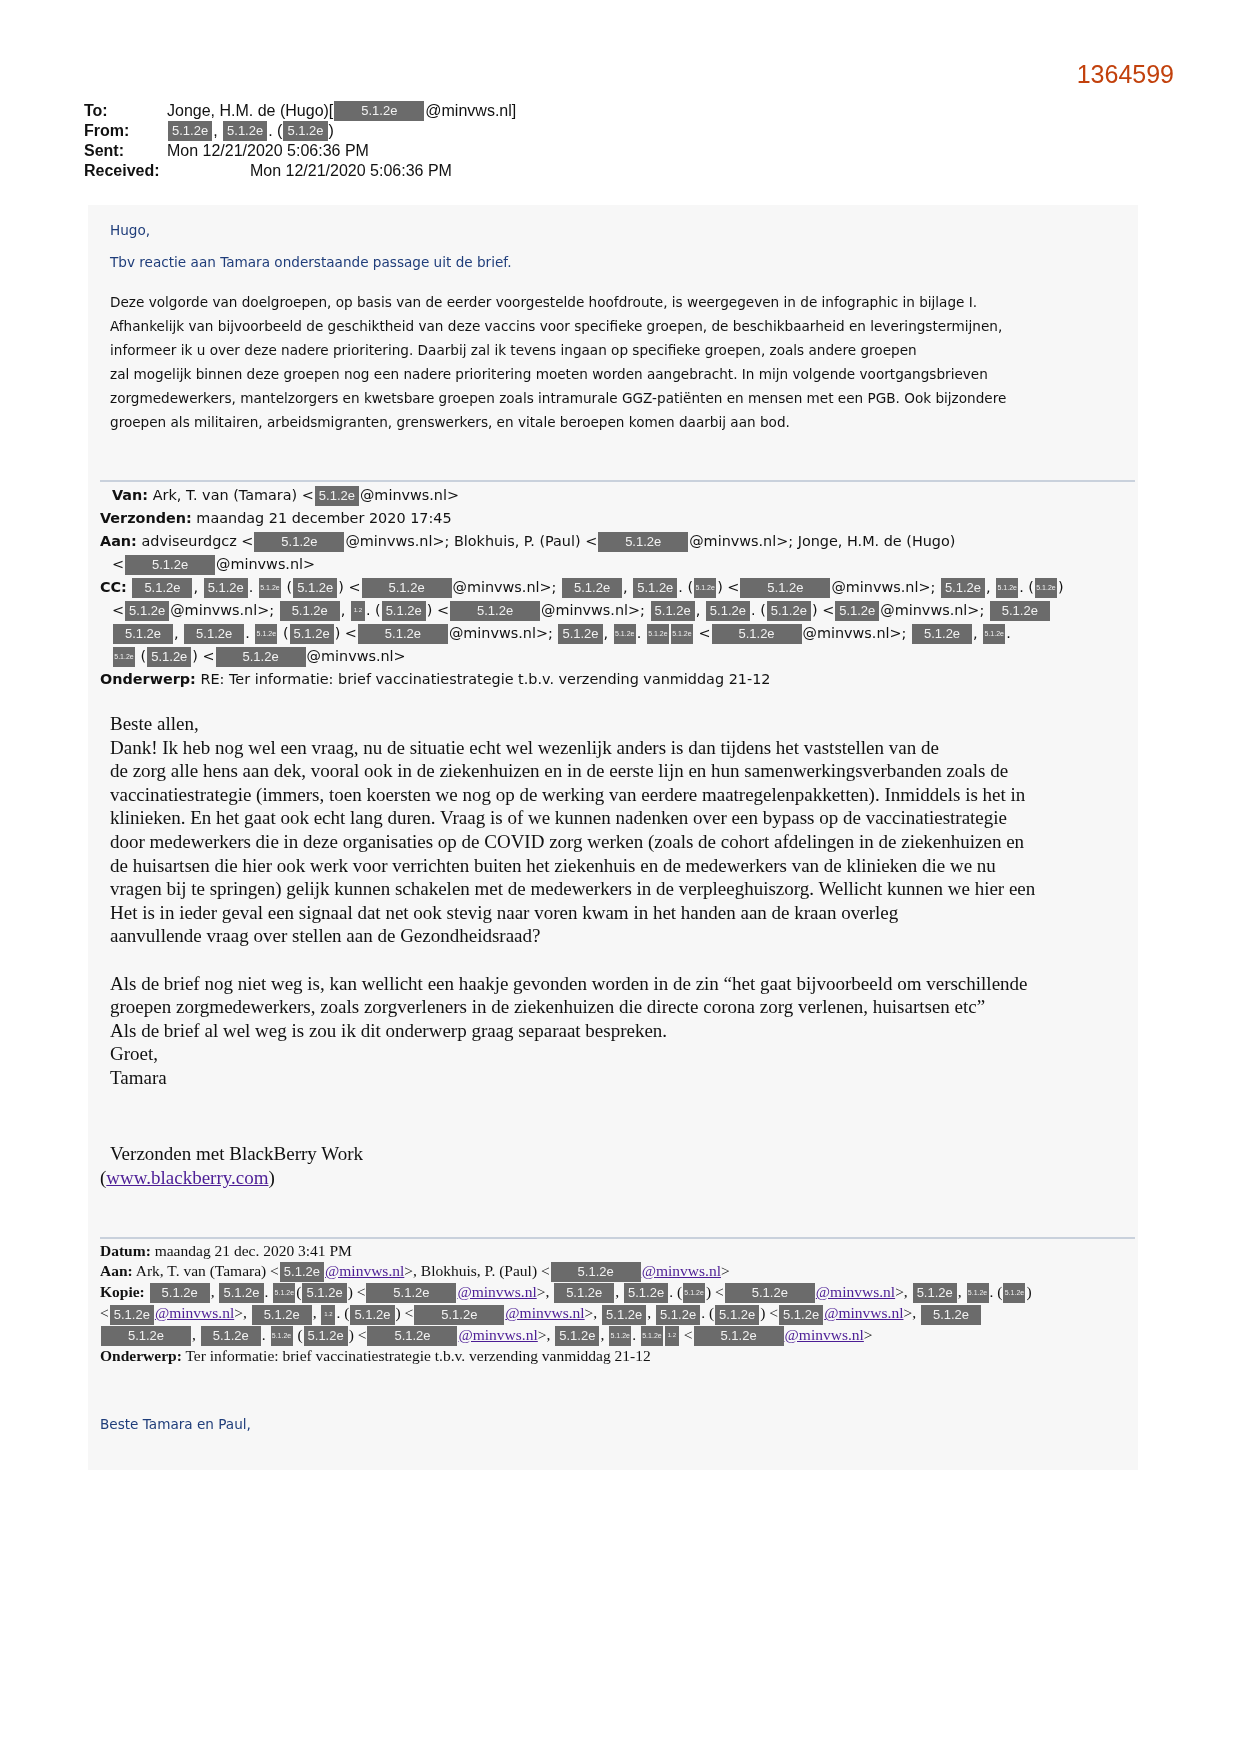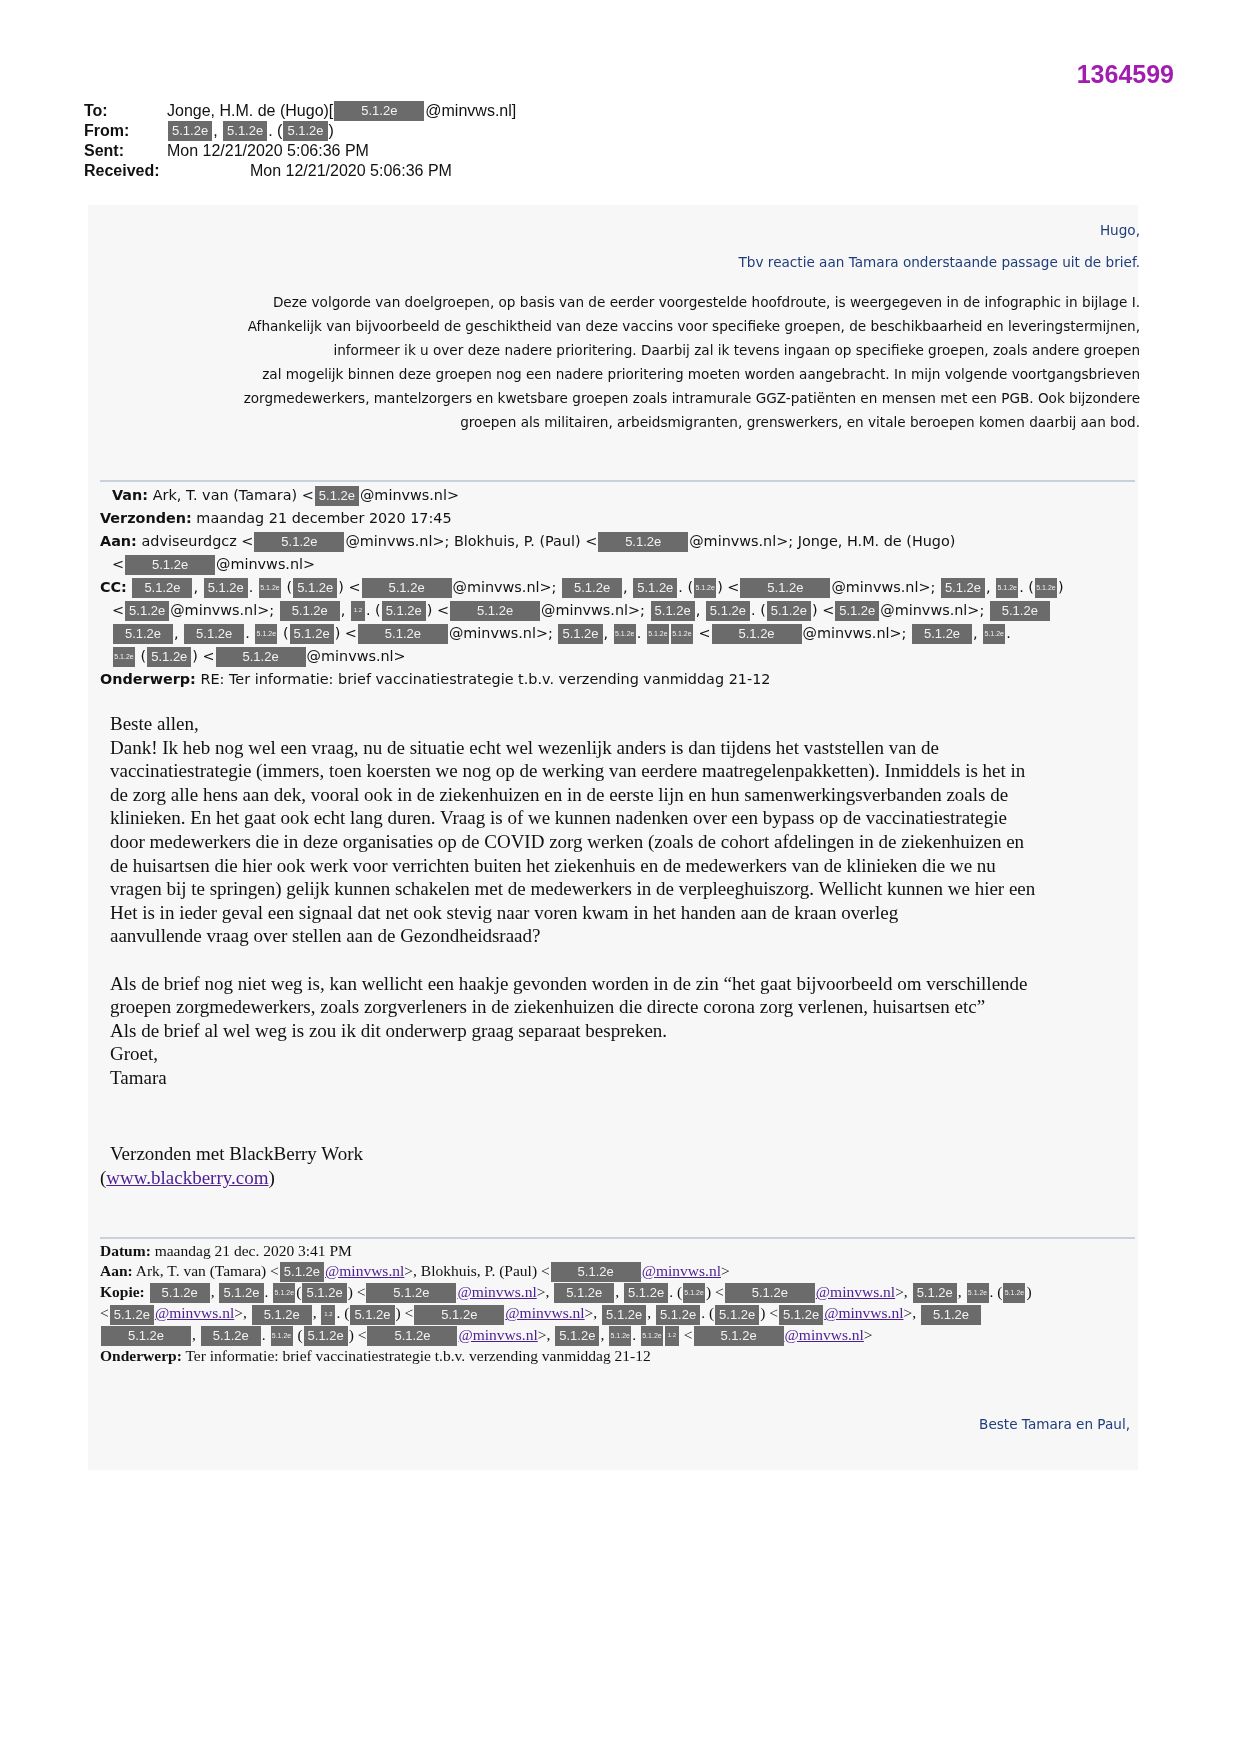--- a/index.html
+++ b/index.html
@@ -1,28 +1,28 @@
 <!DOCTYPE html>
 <html><head>
 <meta charset="utf-8">
 <style>
   html, body { margin: 0; padding: 0; background: #ffffff; }
   body { width: 1241px; height: 1754px; position: relative; overflow: hidden; color: #111; }
-  .docnum { position: absolute; top: 60px; right: 67px; font-family: "Liberation Sans", sans-serif; font-size: 25px; color: #a21caf; font-weight: bold; }
+  .docnum { position: absolute; top: 60px; right: 67px; font-family: "Liberation Sans", sans-serif; font-size: 25px; color: #c2410c; }
 
   .hdr { position: absolute; left: 84px; top: 101px; font-family: "Liberation Sans", sans-serif; font-size: 16px; line-height: 20px; }
   .hdr .row { display: flex; white-space: nowrap; }
   .hdr .lbl { font-weight: bold; width: 83px; display: inline-block; }
   .hdr .lbl.wide { width: 166px; }
 
   .panel { position: absolute; left: 88px; top: 205px; width: 1050px; height: 1265px; background: #f7f7f7; }
 
   .calibri { font-family: "DejaVu Sans", sans-serif; font-size: 13.6px; }
   .blue { color: #1f3d7a; }
-  .para { position: absolute; left: 110px; width: 1030px; line-height: 24px; text-align: right; }
+  .para { position: absolute; left: 110px; width: 1030px; line-height: 24px; }
 
   .sep { position: absolute; left: 100px; width: 1035px; height: 2px; background: #c9d1dc; }
 
   .meta { position: absolute; left: 100px; width: 1040px; line-height: 23px; }
   .meta.sans { font-family: "DejaVu Sans", sans-serif; font-size: 14.4px; }
   .meta.serif { font-family: "Liberation Serif", serif; font-size: 15.5px; line-height: 19.5px; }
   .meta b { font-weight: bold; }
   .ind { padding-left: 12px; }
 
   .r { display: inline-block; background: #6b6b6b; color: #f2f2f2; font-family: "Liberation Sans", sans-serif; text-align: center; vertical-align: middle; line-height: 19px; height: 20px; padding: 0 4px; font-size: 13px; margin: 0 1px; }
@@ -83,22 +83,22 @@
   <div><b>CC:</b> <span class="r m">5.1.2e</span>, <span class="r">5.1.2e</span>. <span class="r s">5.1.2e</span> (<span class="r">5.1.2e</span>) &lt;<span class="r w">5.1.2e</span><span>@minvws.nl&gt;;</span> <span class="r m">5.1.2e</span>, <span class="r">5.1.2e</span>. (<span class="r s">5.1.2e</span>) &lt;<span class="r w">5.1.2e</span><span>@minvws.nl&gt;;</span> <span class="r">5.1.2e</span>, <span class="r s">5.1.2e</span>. (<span class="r s">5.1.2e</span>)</div>
   <div class="ind">&lt;<span class="r">5.1.2e</span><span>@minvws.nl&gt;;</span> <span class="r m">5.1.2e</span>, <span class="r xs">1.2</span>. (<span class="r">5.1.2e</span>) &lt;<span class="r w">5.1.2e</span><span>@minvws.nl&gt;;</span> <span class="r">5.1.2e</span>, <span class="r">5.1.2e</span>. (<span class="r">5.1.2e</span>) &lt;<span class="r">5.1.2e</span><span>@minvws.nl&gt;;</span> <span class="r m">5.1.2e</span></div>
   <div class="ind"><span class="r m">5.1.2e</span>, <span class="r m">5.1.2e</span>. <span class="r s">5.1.2e</span> (<span class="r">5.1.2e</span>) &lt;<span class="r w">5.1.2e</span><span>@minvws.nl&gt;;</span> <span class="r">5.1.2e</span>, <span class="r s">5.1.2e</span>. <span class="r s">5.1.2e</span><span class="r s">5.1.2e</span> &lt;<span class="r w">5.1.2e</span><span>@minvws.nl&gt;;</span> <span class="r m">5.1.2e</span>, <span class="r s">5.1.2e</span>.</div>
   <div class="ind"><span class="r s">5.1.2e</span> (<span class="r">5.1.2e</span>) &lt;<span class="r w">5.1.2e</span><span>@minvws.nl&gt;</span></div>
   <div><b>Onderwerp:</b> <span>RE: Ter informatie: brief vaccinatiestrategie t.b.v. verzending vanmiddag 21-12</span></div>
 </div>
 
 <div class="tnr" style="top:712px;">
   <div>Beste allen,</div>
   <div>Dank! Ik heb nog wel een vraag, nu de situatie echt wel wezenlijk anders is dan tijdens het vaststellen van de</div>
+  <div>de zorg alle hens aan dek, vooral ook in de ziekenhuizen en in de eerste lijn en hun samenwerkingsverbanden zoals de</div>
   <div>vaccinatiestrategie (immers, toen koersten we nog op de werking van eerdere maatregelenpakketten). Inmiddels is het in</div>
-  <div>de zorg alle hens aan dek, vooral ook in de ziekenhuizen en in de eerste lijn en hun samenwerkingsverbanden zoals de</div>
   <div>klinieken. En het gaat ook echt lang duren. Vraag is of we kunnen nadenken over een bypass op de vaccinatiestrategie</div>
   <div>door medewerkers die in deze organisaties op de COVID zorg werken (zoals de cohort afdelingen in de ziekenhuizen en</div>
   <div>de huisartsen die hier ook werk voor verrichten buiten het ziekenhuis en de medewerkers van de klinieken die we nu</div>
   <div>vragen bij te springen) gelijk kunnen schakelen met de medewerkers in de verpleeghuiszorg. Wellicht kunnen we hier een</div>
   <div>Het is in ieder geval een signaal dat net ook stevig naar voren kwam in het handen aan de kraan overleg</div>
   <div>aanvullende vraag over stellen aan de Gezondheidsraad?</div>
   <div>&nbsp;</div>
   <div>Als de brief nog niet weg is, kan wellicht een haakje gevonden worden in de zin “het gaat bijvoorbeeld om verschillende</div>
   <div>groepen zorgmedewerkers, zoals zorgverleners in de ziekenhuizen die directe corona zorg verlenen, huisartsen etc”</div>
   <div>Als de brief al wel weg is zou ik dit onderwerp graag separaat bespreken.</div>

